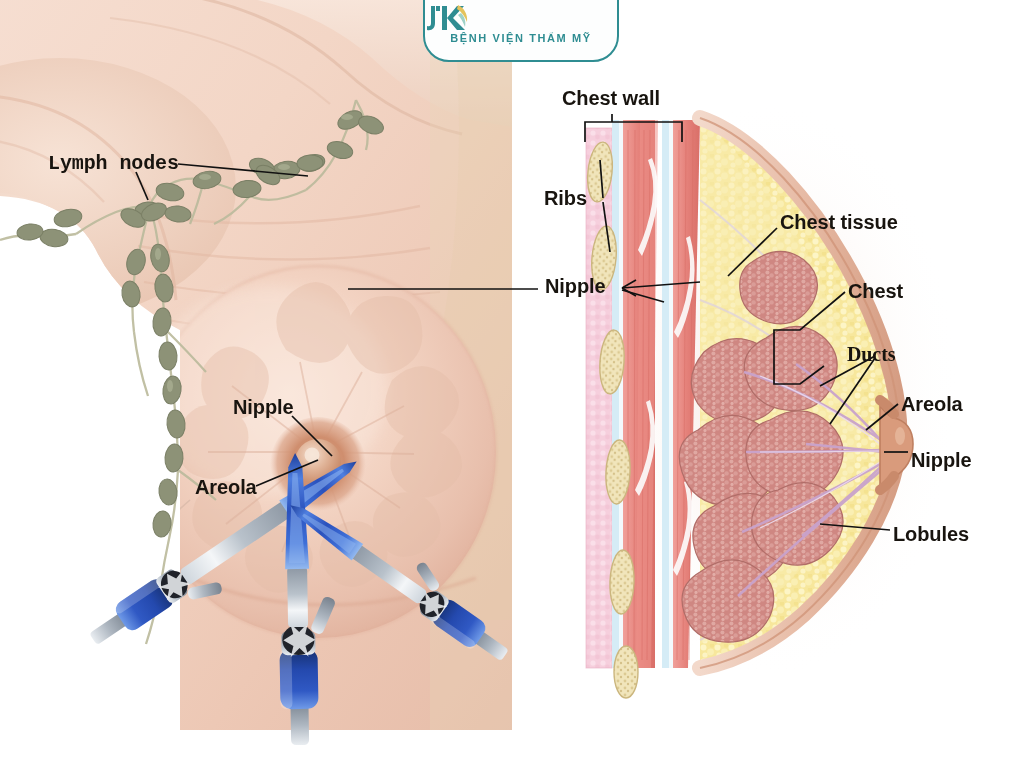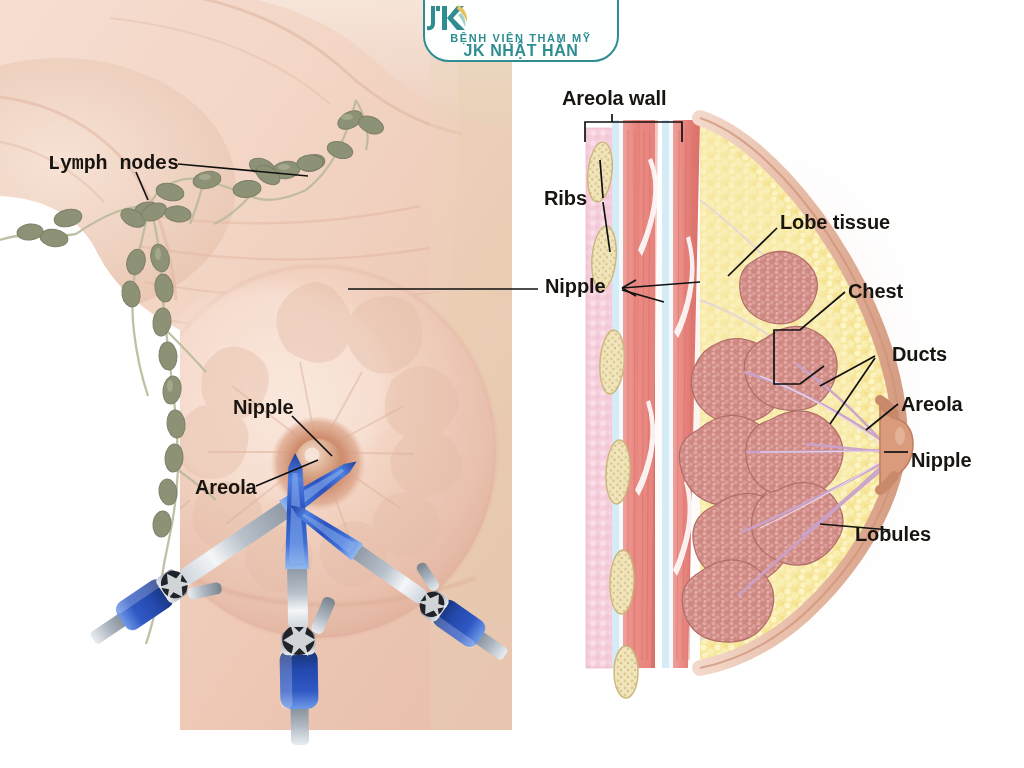--- a/index.html
+++ b/index.html
@@ -520,38 +520,37 @@
       <path d="M908,452 L884,452"></path>
 
       <path d="M890,530 L820,524"></path>
     </g>
   </svg>
 
   <div class="lbl" style="left:48px;  top:154px;font-family:Liberation Mono, monospace;">Lymph nodes</div>
   <div class="lbl" style="left:233px; top:397px;">Nipple</div>
   <div class="lbl" style="left:195px; top:477px;">Areola</div>
 
-  <div class="lbl" style="left:562px; top:88px;">Areola wall</div>
+  <div class="lbl" style="left:562px; top:88px;">Chest wall</div>
   <div class="lbl" style="left:544px; top:188px;">Ribs</div>
   <div class="lbl" style="left:545px; top:276px;">Nipple</div>
-  <div class="lbl" style="left:780px; top:212px;">Lobe tissue</div>
+  <div class="lbl" style="left:780px; top:212px;">Chest tissue</div>
   <div class="lbl" style="left:848px; top:281px;">Chest</div>
-  <div class="lbl" style="left:892px; top:344px;">Ducts</div>
+  <div class="lbl" style="left:847px; top:344px;font-family:Liberation Serif, serif;">Ducts</div>
   <div class="lbl" style="left:901px; top:394px;">Areola</div>
   <div class="lbl" style="left:911px; top:450px;">Nipple</div>
-  <div class="lbl" style="left:855px; top:524px;">Lobules</div>
+  <div class="lbl" style="left:893px; top:524px;">Lobules</div>
 
   <div id="logo-badge">
     <div id="logo-mark">
       <svg width="46" height="30" viewBox="0 0 46 30">
         <path d="M4,3 L10,3 L10,20 C10,25 7,28 2,27 L2,23 C5,24 6,22.5 6,20 L6,3 Z" fill="#2f8d92"></path>
         <path d="M11,3 L11,8 L15,8 L15,3 Z" fill="#2f8d92"></path>
         <path d="M17,3 L22,3 L22,27 L17,27 Z" fill="#2f8d92"></path>
         <path d="M22,15 L32,3 L39,3 L28,15 L40,27 L32,27 Z" fill="#2f8d92"></path>
         <path d="M33,2 C39,5 43,11 42,19 C40,14 37,9 32,6 Z" fill="#e4c35c"></path>
         <path d="M36,10 C40,14 41,19 40,24 C38,19 36,15 33,12 Z" fill="#9fd2c7"></path>
       </svg>
     </div>
     <div id="logo-line1">BỆNH VIỆN THẨM MỸ</div>
-    <div id="logo-line2">JK NHẬT HÀN</div>
   </div>
 
 </div>
 
 </body></html>

